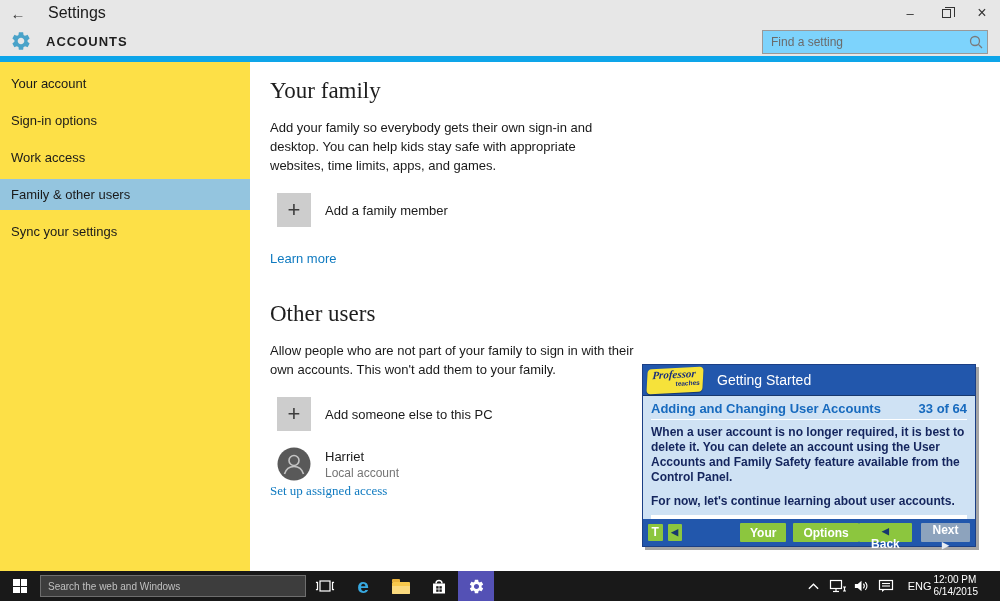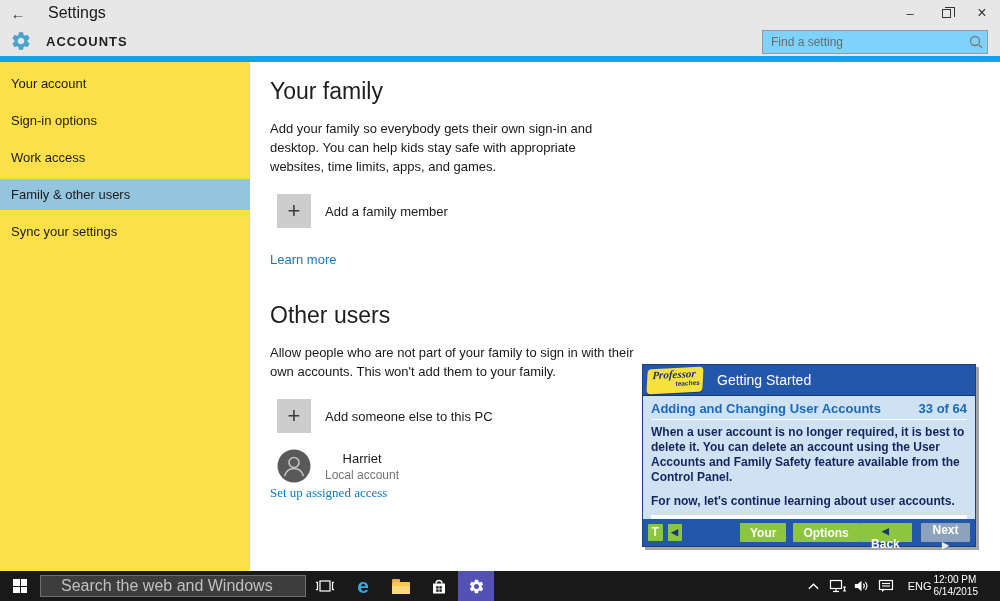--- a/index.html
+++ b/index.html
@@ -25,29 +25,29 @@
   .find-input::placeholder { color:#6b6b6b; }
   .mag-wrap { width:20px; height:18px; }
 
   
   .appbody { display:flex; height:509px; }
   .sidebar { width:250px; background:#fde047; padding-top:6px; }
   .side-item { height:31px; line-height:31px; padding-left:11px; font-size:13px; color:#1a1a1a; margin-bottom:6px; cursor:pointer; }
   .side-item.selected { background:#94c5df; }
 
   .main { flex:1; padding:16px 0 0 20px; background:#fff; }
-  .h-section { font-size:23px; font-weight:300; color:#1e1e1e; }
+  .h-section { font-size:23px; font-weight:300; color:#1e1e1e;font-family:Liberation Serif, serif; }
   .para { font-size:13px; line-height:19px; color:#191919; margin-top:14px; }
   .para.family { width:358px; }
   .para.others { width:378px; }
   .add-row { display:flex; align-items:center; margin-top:18px; }
   .plus-sq { width:34px; height:34px; background:#cdcdcd; margin-left:7px; display:flex; align-items:center; justify-content:center; font-size:22px; font-weight:300; color:#3c3c3c; cursor:pointer; }
   .add-label { font-size:13px; margin-left:14px; }
   .link { font-size:13px; color:#0f7ac0; margin-top:24px; display:inline-block; cursor:pointer; }
-  .user-row { display:flex; align-items:center; margin-top:16px;text-align:center; }
+  .user-row { display:flex; align-items:center; margin-top:16px; }
   .avatar { width:34px; height:34px; margin-left:7px; }
   .user-meta { margin-left:14px; }
   .user-name { font-size:13px; color:#1a1a1a; }
   .user-type { font-size:12px; color:#757575; margin-top:2px; }
 
   
   .tutorial { position:absolute; left:642px; top:364px; width:334px; height:183px; border:1px solid #1b3f85; box-shadow:3px 3px 0 rgba(30,30,30,0.4); background:#cfe2f4; }
   .tut-header { height:31px; background:#2257ac; border-bottom:1px solid #17386e; display:flex; align-items:center; }
   .tut-logo { width:56px; height:25px; background:#f6e23a; border-radius:4px; margin-left:4px; transform:rotate(-3deg) skewX(-6deg); padding:1px 3px 0 5px; line-height:10px; box-shadow:0 1px 1px rgba(0,0,0,0.4); }
   .tut-logo .l1 { font-family:"Liberation Serif",serif; font-style:italic; font-weight:bold; font-size:11px; color:#1b2f7a; }
@@ -71,21 +71,21 @@
   .gbtn .nav-arrow { color:#17386e; font-size:9px; }
   .btn-next { background:#8da3bd; color:#fff; font-weight:bold; font-size:12px; height:19px; padding:0 9px; border:none; border-radius:1px; margin-left:9px; cursor:default; font-family:"Liberation Sans",sans-serif; }
   .btn-next .nav-arrow { color:#e8edf3; font-size:9px; }
 
   
   .taskbar { position:absolute; left:0; bottom:0; width:1000px; height:30px; background:#191919; display:flex; align-items:center; }
   .tb-start { width:40px; height:30px; display:flex; align-items:center; justify-content:center; cursor:pointer; }
   .win-logo { display:grid; grid-template-columns:6.5px 6.5px; grid-template-rows:6.5px 6.5px; gap:1px; }
   .win-logo div { background:#fff; }
   .tb-search { width:266px; height:22px; background:#3d3d3d; border:1px solid #6e6e6e; display:flex; align-items:center; }
-  .tb-search input { background:transparent; border:none; outline:none; color:#c9c9c9; font-size:16px; padding-left:20px; flex:1; font-family:"Liberation Sans",sans-serif; }
+  .tb-search input { background:transparent; border:none; outline:none; color:#c9c9c9; font-size:10px; padding-left:7px; flex:1; font-family:"Liberation Sans",sans-serif; }
   .tb-search input::placeholder { color:#c0c0c0; }
   .tb-icon { width:38px; height:30px; display:flex; align-items:center; justify-content:center; cursor:pointer; }
   .edge-e { color:#38a9e0; font-size:21px; font-weight:bold; }
   .folder { position:relative; width:18px; height:12px; background:#f7c84c; border-radius:1px; margin-top:3px; }
   .folder::before { content:""; position:absolute; top:-3px; left:0; width:8px; height:3px; background:#e9b23b; border-radius:1px 1px 0 0; }
   .folder::after { content:""; position:absolute; left:0; bottom:0; width:18px; height:8px; background:#fbda7e; border-radius:0 0 1px 1px; }
   .tb-settings { width:36px; height:30px; background:#5451b5; display:flex; align-items:center; justify-content:center; cursor:pointer; }
   .tb-spacer { flex:1; }
   .tray-icon { width:24px; height:30px; display:flex; align-items:center; justify-content:center; cursor:pointer; }
   .tray-lang { color:#fff; font-size:11px; width:34px; text-align:right; cursor:pointer; }

